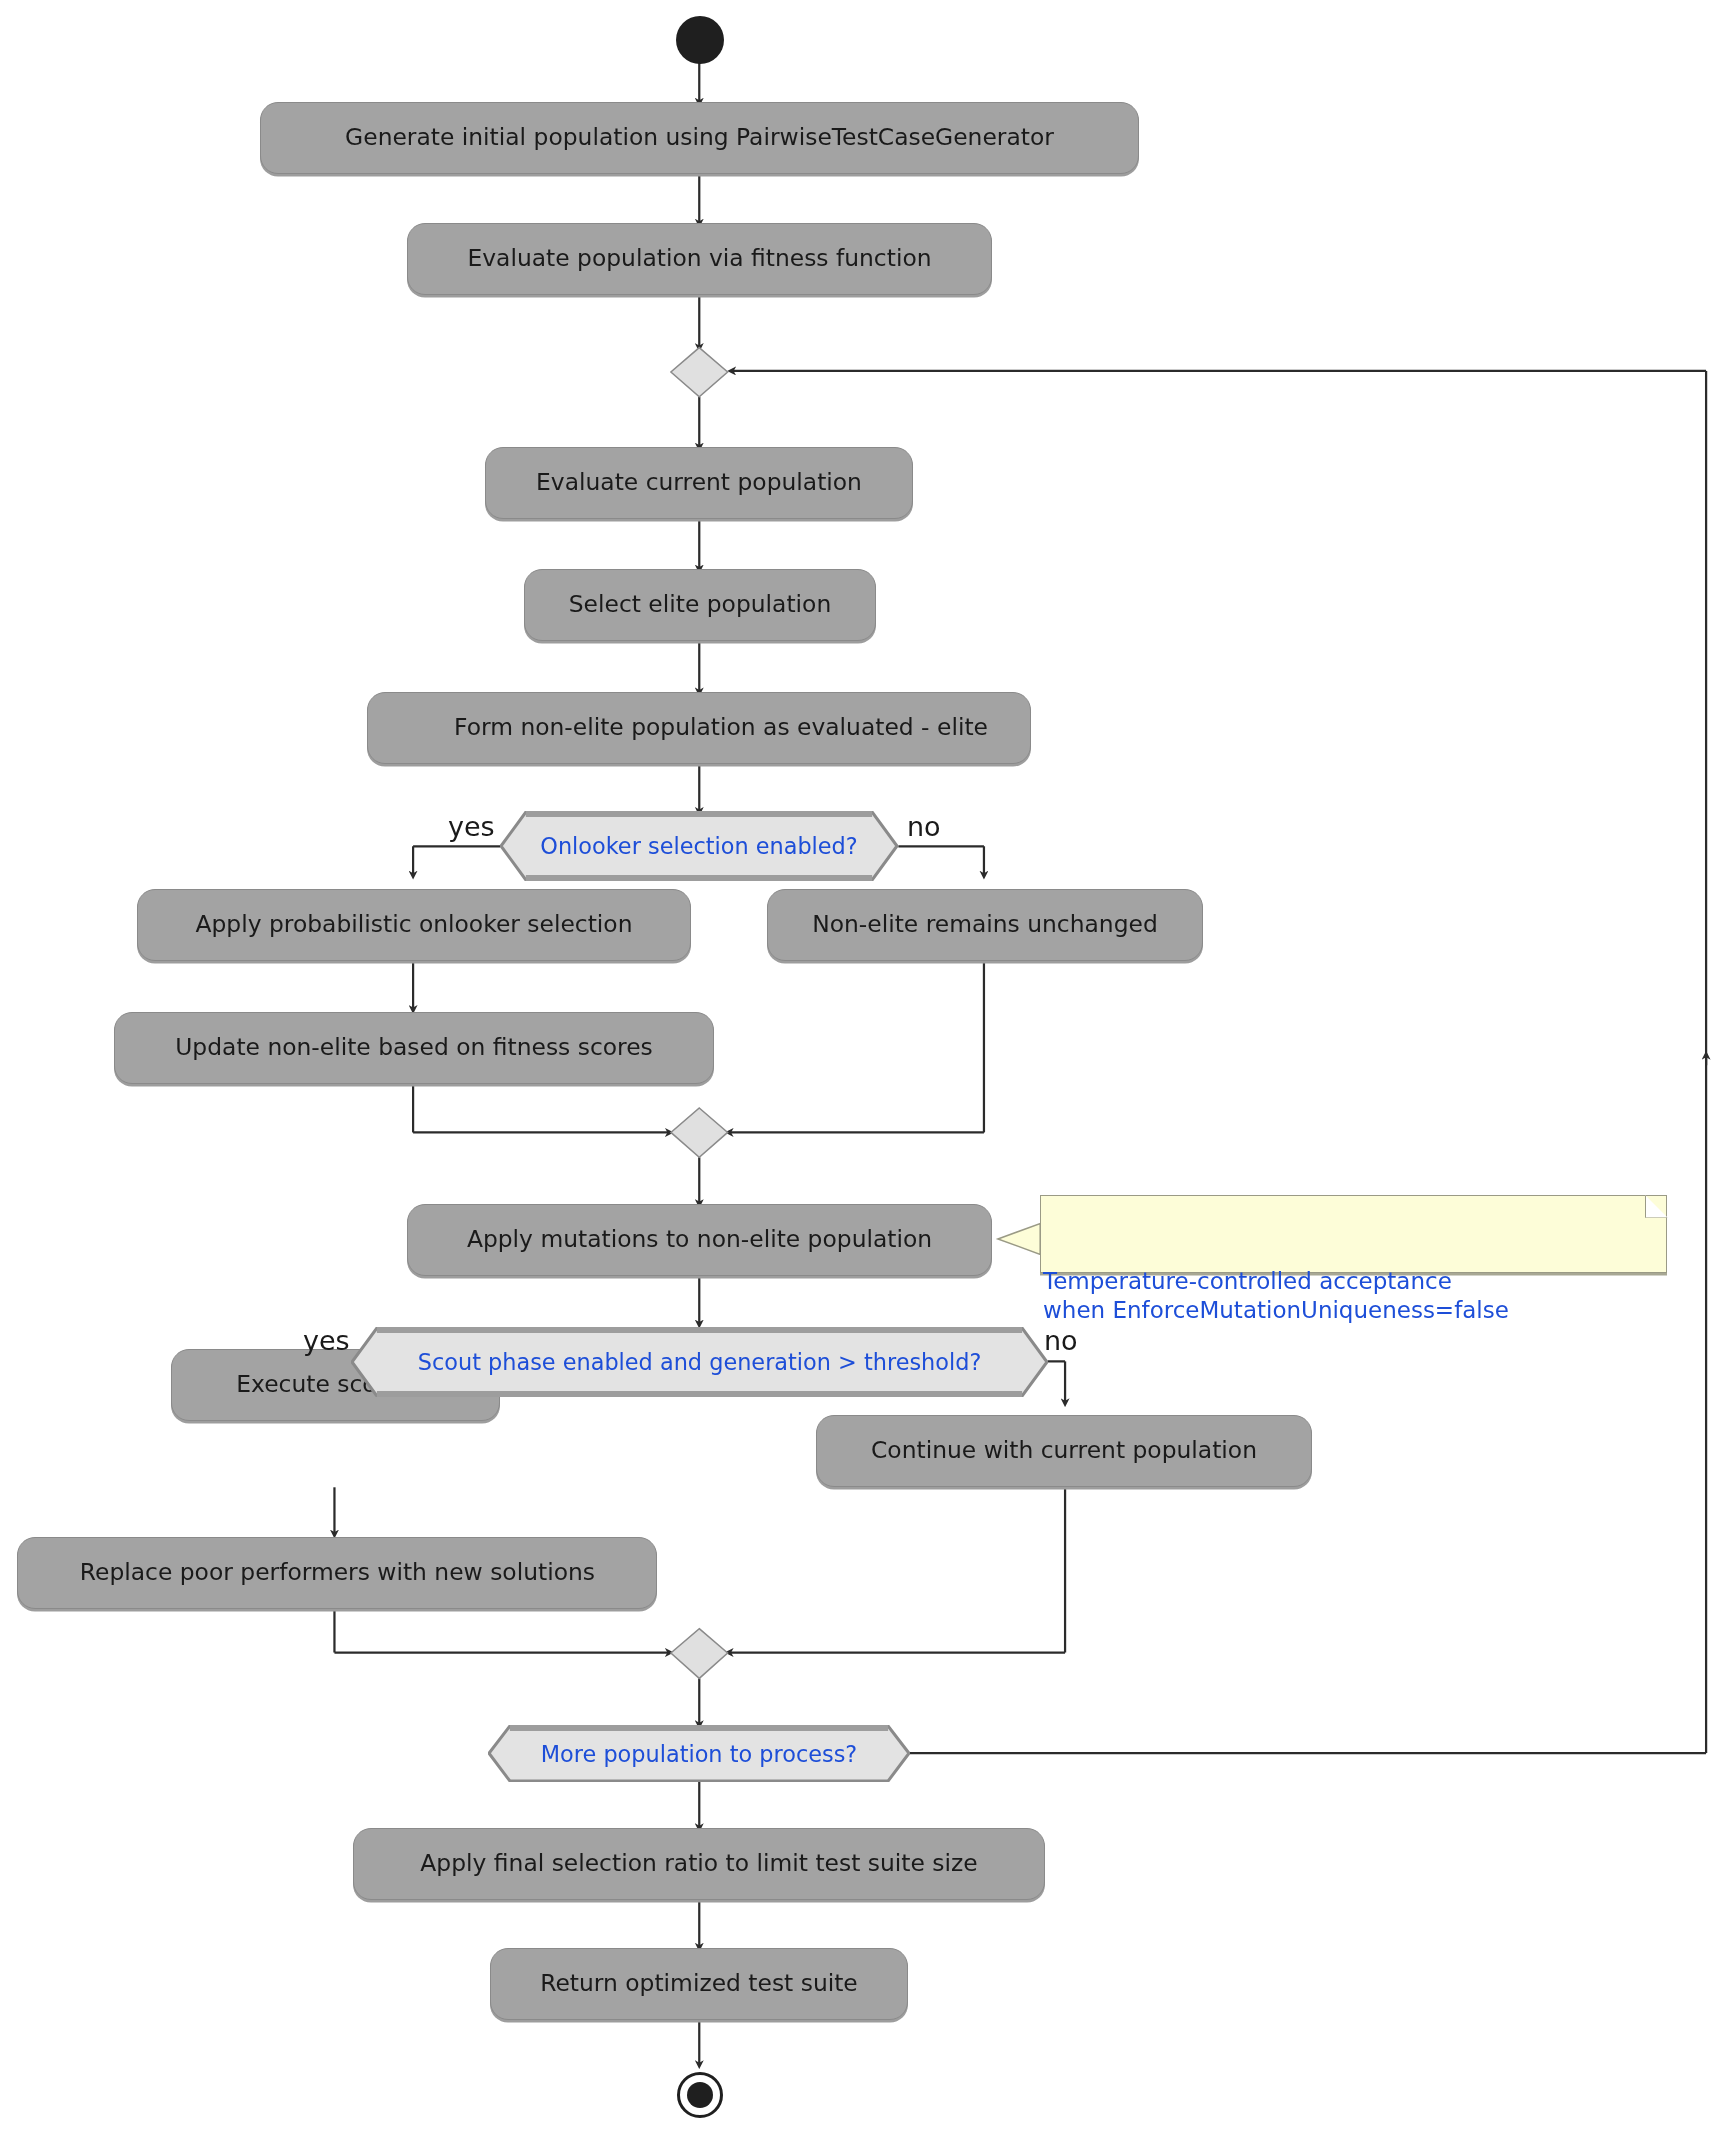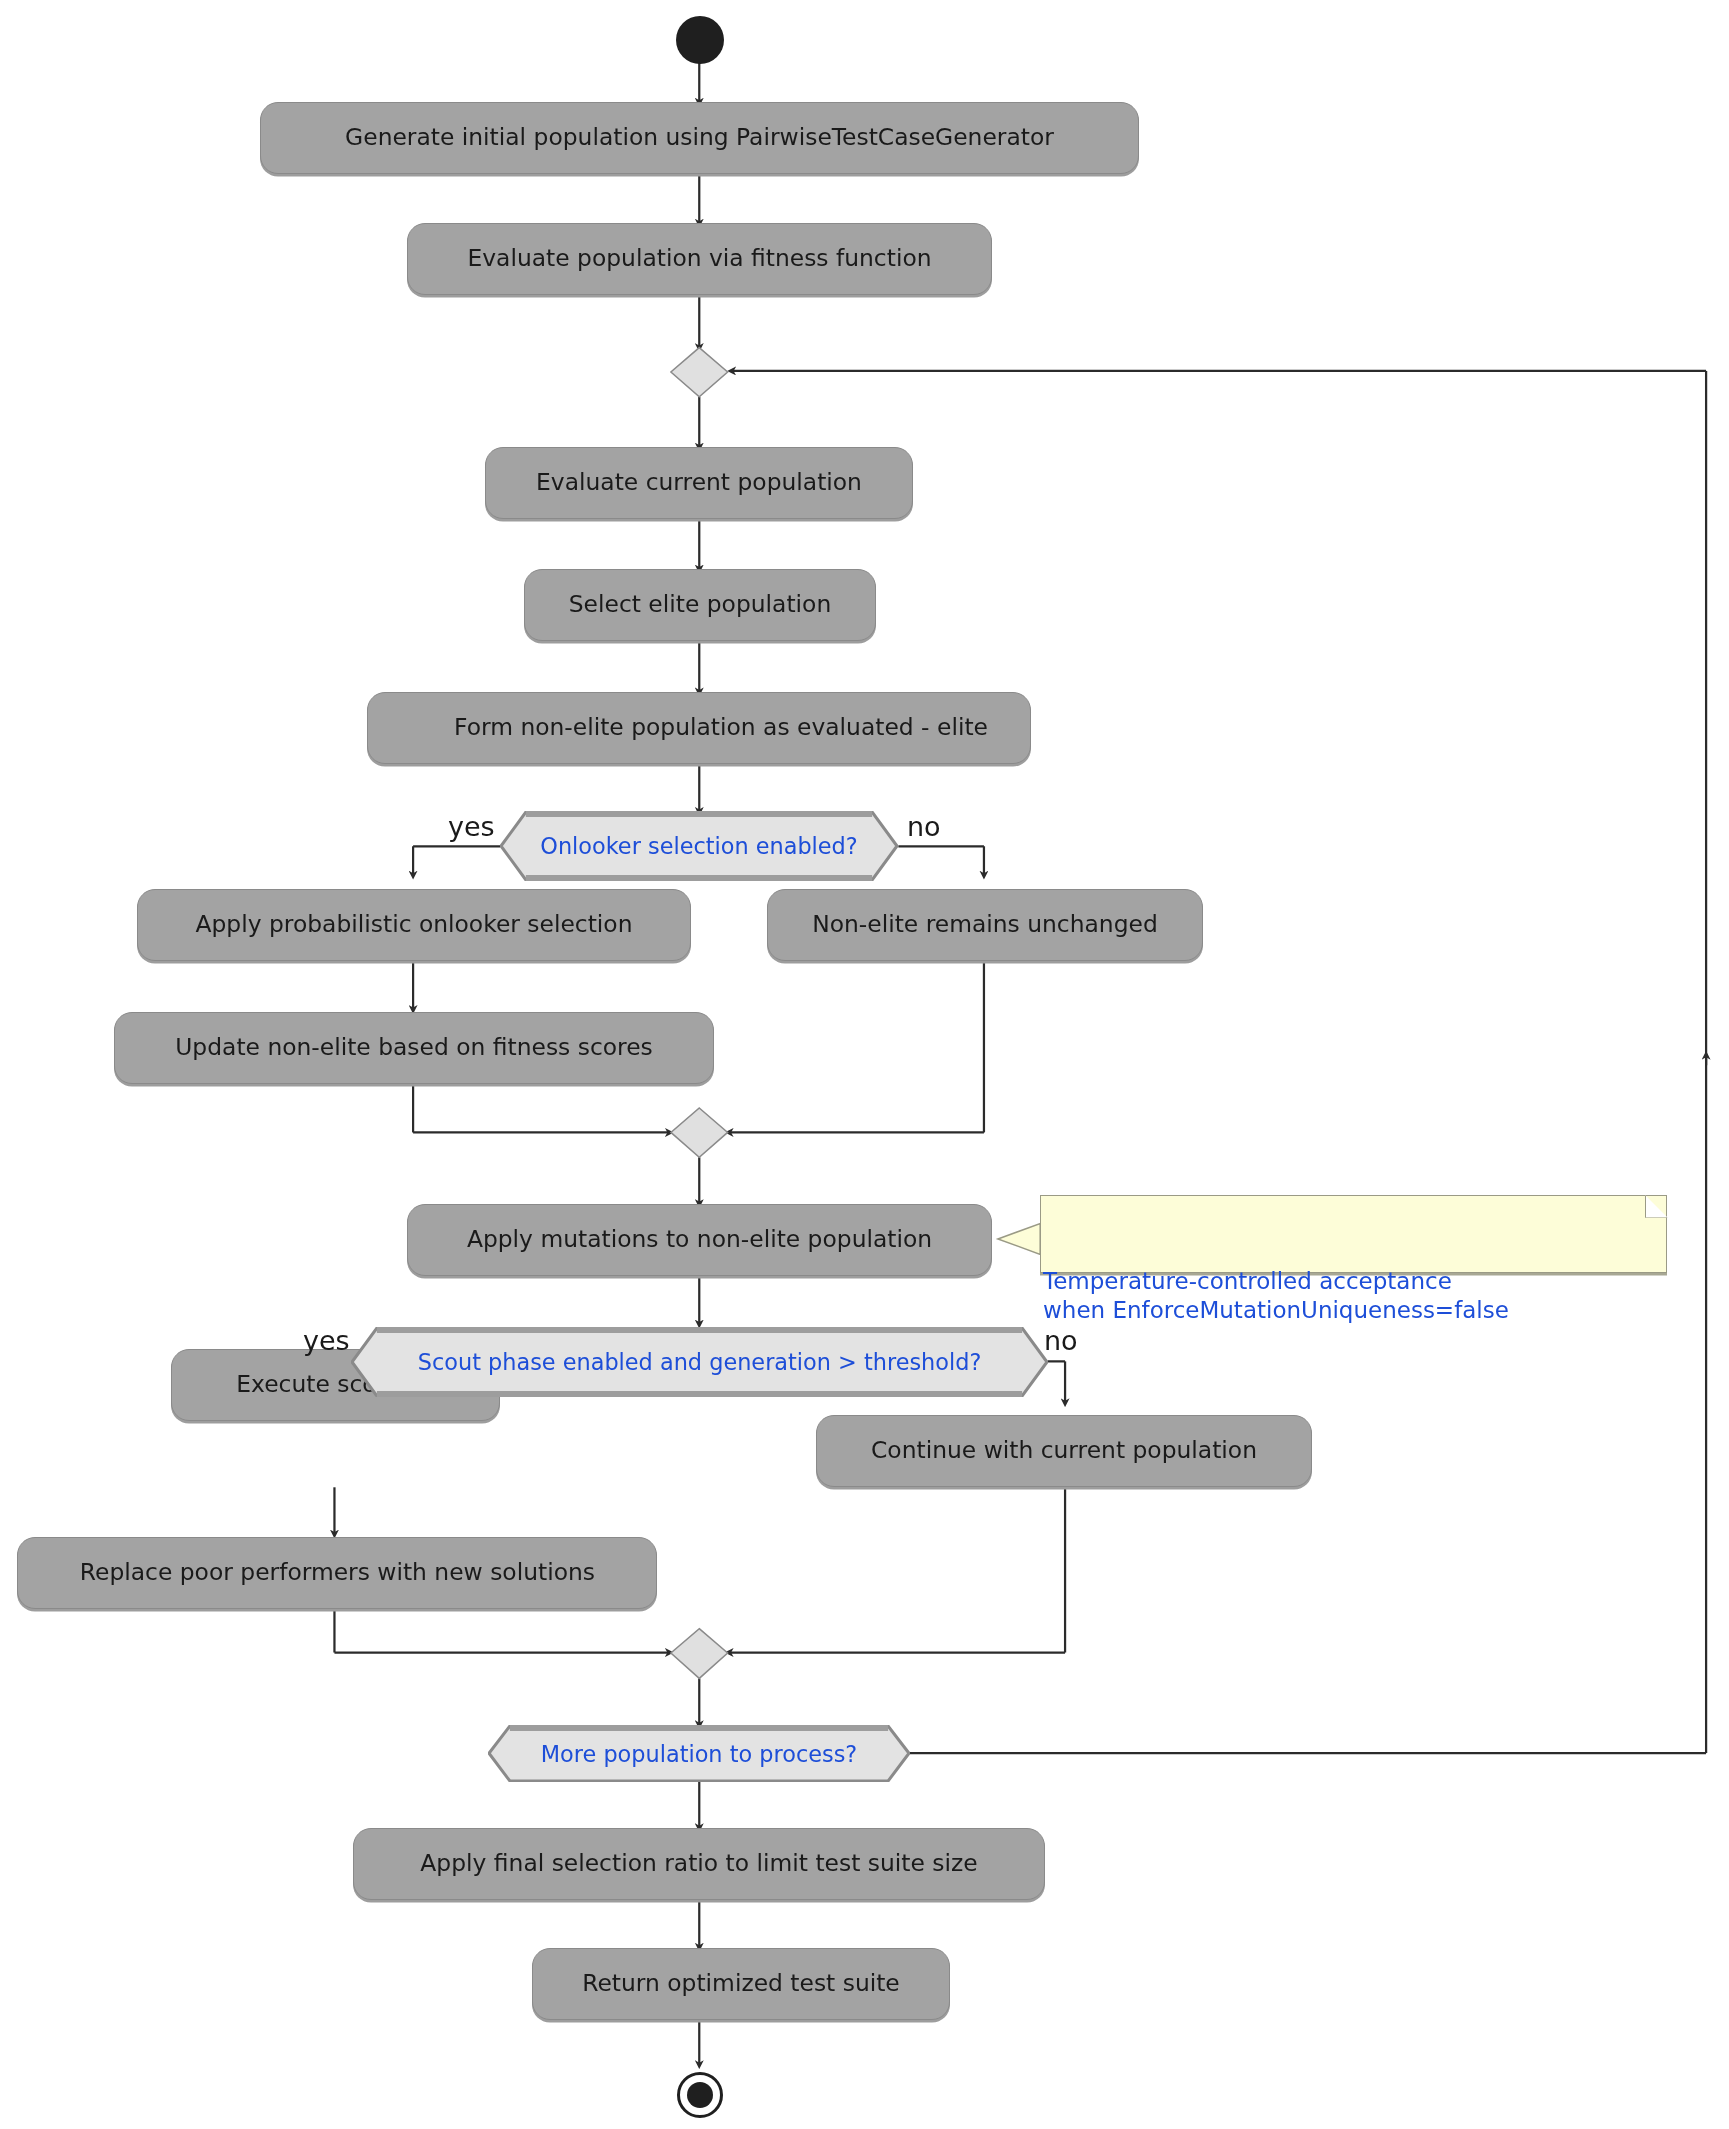--- a/index.html
+++ b/index.html
@@ -248,21 +248,21 @@
   </div>
 
   <div class="node" style="left:17.4px; top:1537px; width:640px; height:72px;">
     <span>Replace poor performers with new solutions</span>
   </div>
 
   <div class="node" style="left:353px; top:1828px; width:692px; height:72px;">
     <span>Apply final selection ratio to limit test suite size</span>
   </div>
 
-  <div class="node" style="left:490px; top:1948px; width:418px; height:72px;margin-left:42px;">
+  <div class="node" style="left:490px; top:1948px; width:418px; height:72px;">
     <span>Return optimized test suite</span>
   </div>
 
   <div class="hexwrap" style="left:500px; top:811px; width:398px; height:70px;">
     <svg class="hex" viewBox="0 0 800 140" preserveAspectRatio="none">
       <polygon points="52,2 748,2 798,70 748,138 52,138 2,70" fill="#e3e3e3" stroke="#8a8a8a" stroke-width="3" vector-effect="non-scaling-stroke"></polygon>
       <line x1="52" y1="4" x2="748" y2="4" stroke="#9d9d9d" stroke-width="8" vector-effect="non-scaling-stroke"></line>
       <line x1="52" y1="136" x2="748" y2="136" stroke="#9d9d9d" stroke-width="8" vector-effect="non-scaling-stroke"></line>
     </svg>
     <span class="hexlabel">Onlooker selection enabled?</span>

